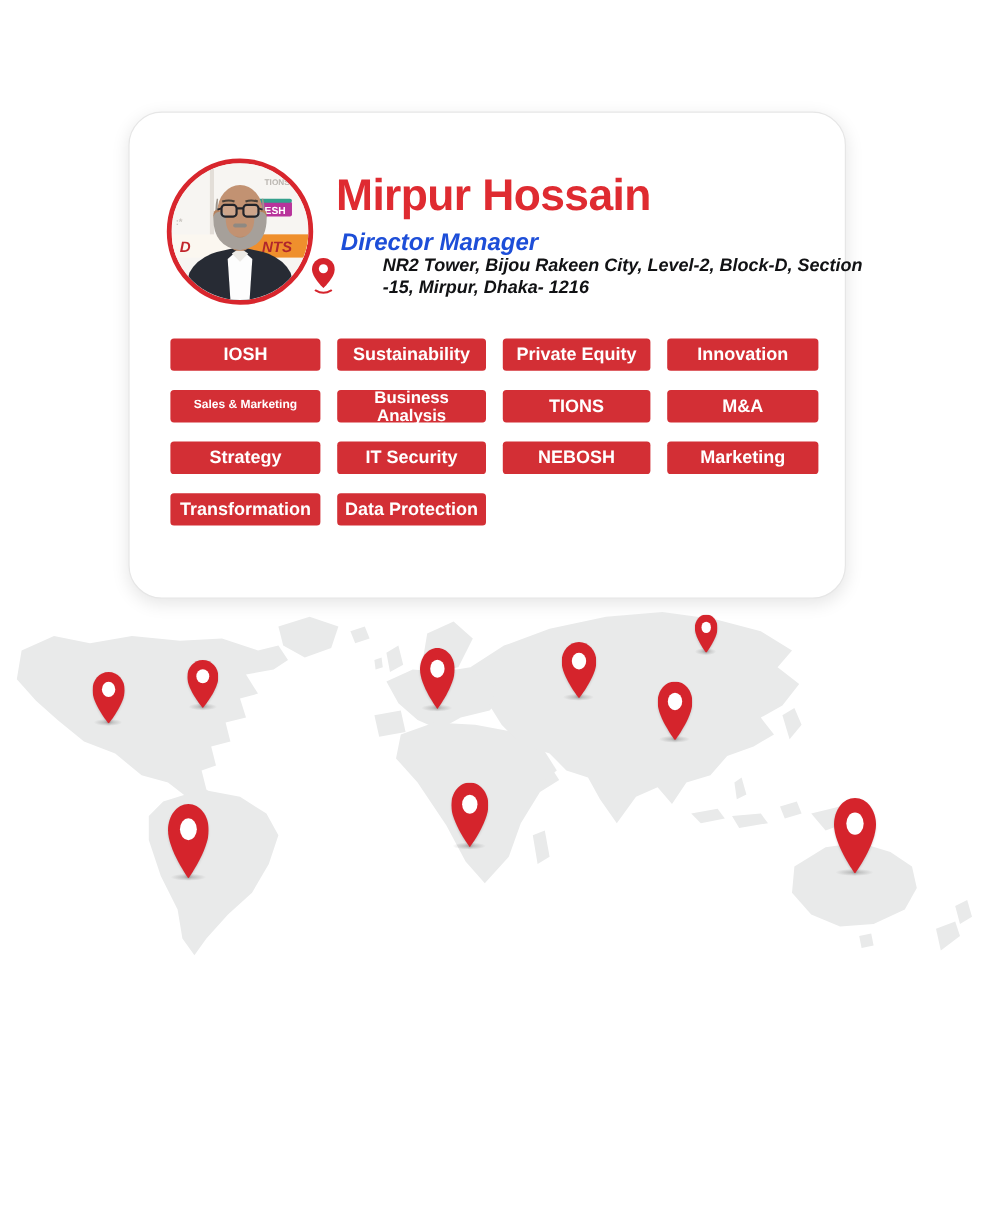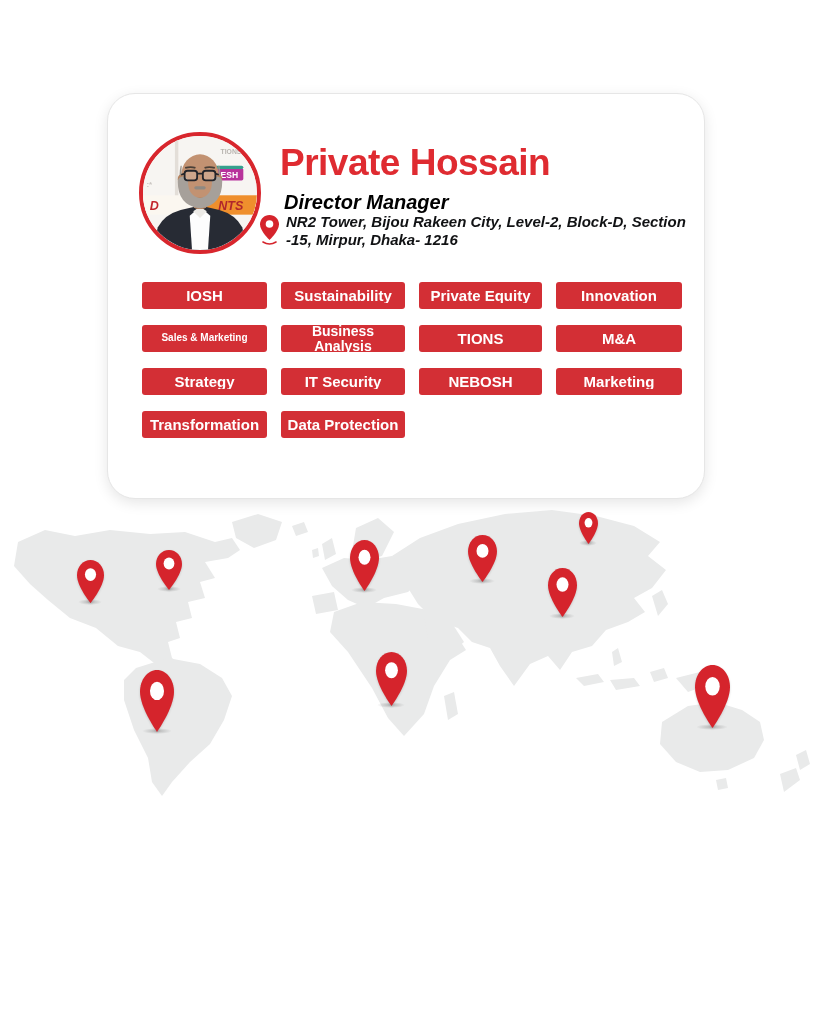--- a/index.html
+++ b/index.html
@@ -20,31 +20,31 @@
     overflow:hidden;background:#f7f5f2;box-sizing:border-box;
   }
   .avatar svg{width:100%;height:100%;display:block;}
   .person-name{
     position:absolute;left:172px;top:48px;width:348px;height:42px;margin:0;
     font-size:37px;font-weight:bold;color:var(--name-red,#df2b31);
     letter-spacing:-.5px;white-space:nowrap;overflow:hidden;line-height:42px;
   }
   .person-title{
     position:absolute;left:176px;top:96px;width:190px;height:24px;
-    font-size:20px;font-weight:bold;font-style:italic;color:#000000;
+    font-size:20px;font-weight:bold;font-style:italic;color:#1d4ed8;
     white-space:nowrap;overflow:hidden;line-height:24px;
   }
   .address-row{position:absolute;left:152px;top:119px;}
   .loc-icon{position:absolute;left:0;top:2px;width:19px;height:30px;}
   .address{
     position:absolute;left:26px;top:0;width:404px;
     font-size:15px;font-weight:bold;font-style:italic;color:#111214;
     line-height:17.5px;
   }
-  .address .line{white-space:nowrap;overflow:hidden;width:404px;}
+  .address .line{white-space:nowrap;overflow:hidden;width:404px;margin-left:33px;}
   
   .tags-grid{
     position:absolute;left:34px;top:188px;
     display:grid;grid-template-columns:125px 124px 123px 126px;
     column-gap:14px;row-gap:16px;grid-auto-rows:27px;
   }
   .tag{
     background:var(--tag-red,#d32f35);border:0;border-radius:3px;
     color:#ffffff;font-weight:bold;font-family:inherit;
     display:flex;align-items:center;justify-content:center;
@@ -108,21 +108,21 @@
       <rect x="36.5" y="30.5" width="11" height="8.5" rx="2.5" fill="rgba(255,255,255,.18)" stroke="#23242a" stroke-width="1.6"></rect>
       <rect x="52.5" y="30.5" width="11" height="8.5" rx="2.5" fill="rgba(255,255,255,.18)" stroke="#23242a" stroke-width="1.6"></rect>
       <line x1="47.5" y1="33" x2="52.5" y2="33" stroke="#23242a" stroke-width="1.6"></line>
       <line x1="36.5" y1="33" x2="33.5" y2="34" stroke="#23242a" stroke-width="1.4"></line>
       <line x1="63.5" y1="33" x2="66.5" y2="34" stroke="#23242a" stroke-width="1.4"></line>
       <path d="M37,28 Q42,26.5 46,28" stroke="#4a4038" stroke-width="1.6" fill="none"></path>
       <path d="M54,28 Q58,26.5 63,28" stroke="#4a4038" stroke-width="1.6" fill="none"></path>
     </svg>
   </div>
 
-  <h1 class="person-name">Private Hossain</h1>
+  <h1 class="person-name">Mirpur Hossain</h1>
 
   <div class="person-title">Director Manager</div>
 
   <div class="address-row">
     <svg class="loc-icon" viewBox="0 0 19 30">
       <path d="M9.5,0 C4.2,0 0,4.1 0,9.3 C0,16.2 9.5,25 9.5,25 C9.5,25 19,16.2 19,9.3 C19,4.1 14.8,0 9.5,0 Z" fill="#d5242c"></path>
       <circle cx="9.5" cy="9" r="3.8" fill="#ffffff"></circle>
       <path d="M3,27 Q9.5,31 16,27" stroke="#d5242c" stroke-width="1.6" fill="none" stroke-linecap="round"></path>
     </svg>
     <div class="address">

